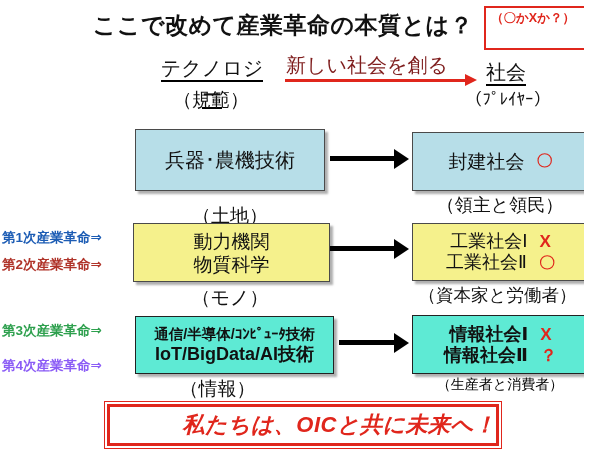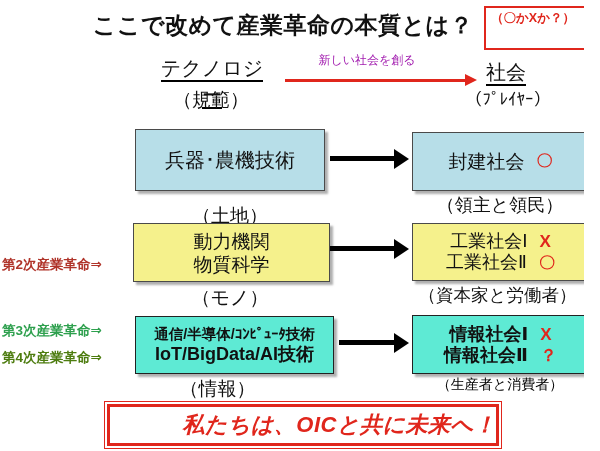--- a/index.html
+++ b/index.html
@@ -14,21 +14,21 @@
   .title { left:0; top:10px; width:566px; font-size:23px; font-weight:bold; letter-spacing:0.5px; }
 
   .japan-box {
     left:484px; top:6px; width:100px; height:38px;
     border:2px solid #e0261c; color:#e0261c; font-weight:bold;
     font-size:12.5px; line-height:17px; padding:2px 0 0 5px; background:#fff;
   }
 
   .underline { border-bottom:2px solid #000; padding-bottom:1px; }
   .hdr-tech { left:152px; top:55px; width:120px; font-size:20px; }
-  .hdr-slogan { left:281px; top:52px; width:172px; font-size:12px; color:#a21caf; }
+  .hdr-slogan { left:281px; top:52px; width:172px; font-size:20px; color:#7f1d1d; }
   .hdr-soc { left:482px; top:59px; width:48px; font-size:20px; }
   .hdr-kihan { left:156px; top:87px; width:110px; font-size:19px; }
   .hdr-player { left:452px; top:90px; width:112px; font-size:17px; }
 
   .arrow-red { left:285px; top:79px; width:180px; height:2.5px; background:#e0261c; }
   .arrow-red::after {
     content:''; position:absolute; right:-12px; top:50%; transform:translateY(-50%);
     width:0; height:0; border-left:12px solid #e0261c;
     border-top:6px solid transparent; border-bottom:6px solid transparent;
   }
@@ -69,21 +69,21 @@
   .cap-ryoshu { left:410px; top:193px; width:180px; font-size:18px; }
   .cap-mono  { left:160px; top:285px; width:140px; }
   .cap-shihon { left:405px; top:283px; width:185px; font-size:17.5px; }
   .cap-joho  { left:155px; top:376px; width:125px; }
   .cap-seisan { left:405px; top:376px; width:190px; font-size:14px; color:#000000; }
 
   .rev { left:2px; width:128px; font-size:13.5px; font-weight:bold; white-space:nowrap; }
   .rev1 { top:229px; color:#1c5cb4; }
   .rev2 { top:256px; color:#b0342a; }
   .rev3 { top:322px; color:#2ea04e; }
-  .rev4 { top:349px; color:#4d7c0f; }
+  .rev4 { top:357px; color:#8b5cf6; }
 
   .footer-box {
     left:107px; top:404px; width:386px; height:36px;
     border:3px solid #e0261c; outline:1.5px solid #e0261c; outline-offset:2px;
     display:flex; align-items:center; justify-content:flex-end; background:#fff;
   }
   .footer-text { color:#e0261c; font-weight:bold; font-style:italic; font-size:22px; letter-spacing:0.5px; }
 </style>
 </head>
 <body>
@@ -113,20 +113,21 @@
   <div class="abs arrow-black arr1"></div>
   <div class="abs box box-blue soc1">
     <div class="soc-line">
       <span>封建社会</span>
       <span class="mark mark-big">〇</span>
     </div>
   </div>
   <div class="abs cap cap-tsuchi ctr">（土地）</div>
   <div class="abs cap cap-ryoshu ctr">（領主と領民）</div>
 
+  <div class="abs rev rev1">第1次産業革命⇒</div>
   <div class="abs rev rev2">第2次産業革命⇒</div>
   <div class="abs box box-yellow tech2">
     <div>動力機関</div>
     <div>物質科学</div>
   </div>
   <div class="abs arrow-black arr2"></div>
   <div class="abs box box-yellow soc2">
     <div class="soc-line">
       <span>工業社会Ⅰ</span>
       <span class="mark">X</span>

